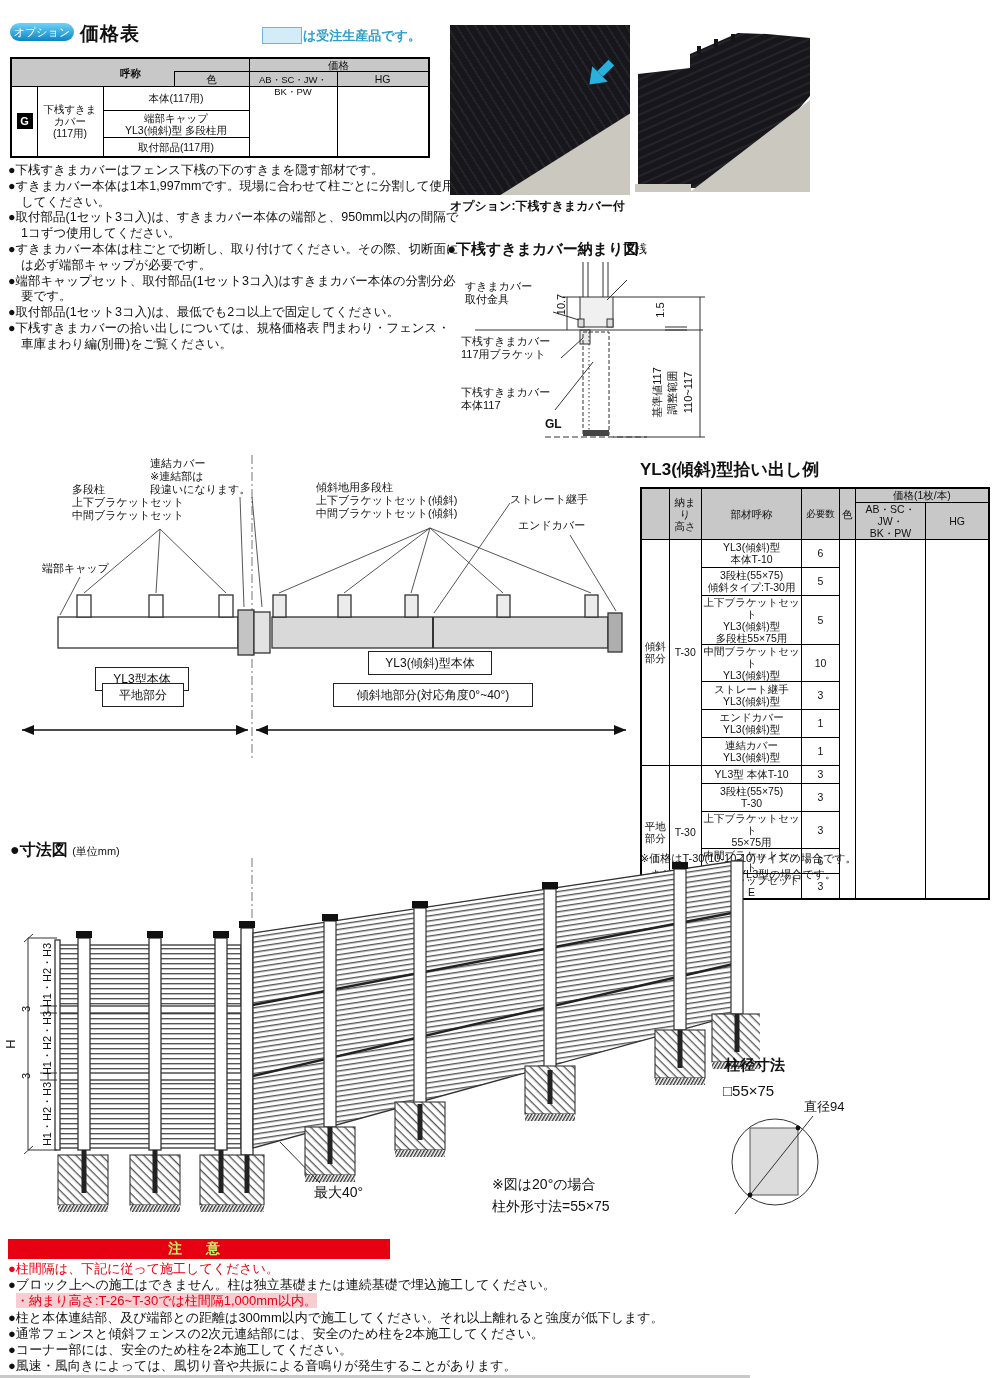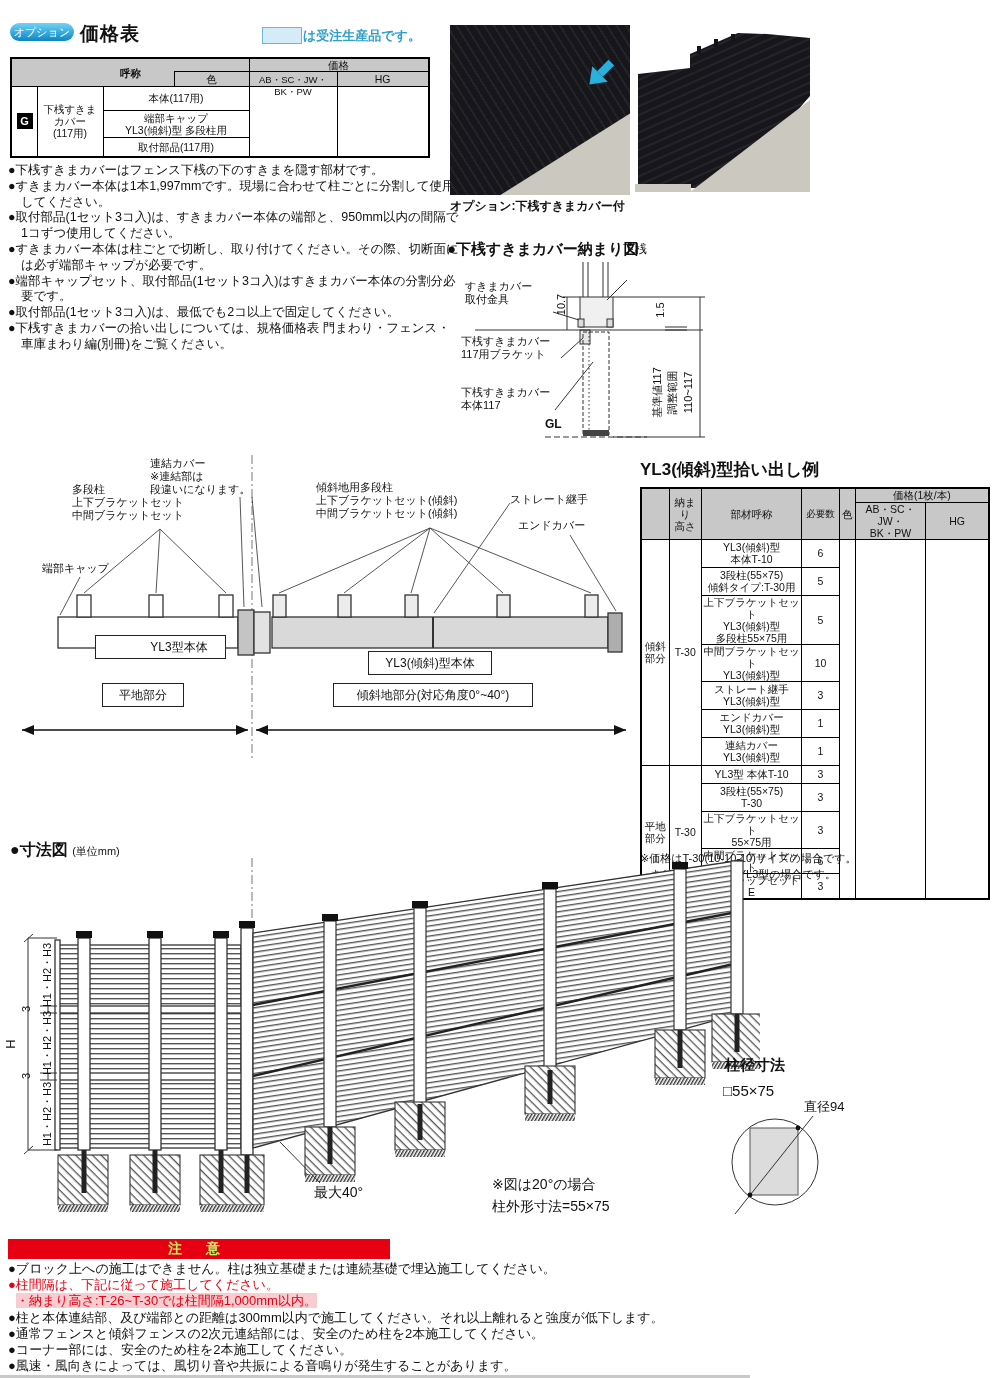--- a/index.html
+++ b/index.html
@@ -219,21 +219,21 @@
 段違いになります。</div>
     <div class="abs dlabel pre" style="left:62px;top:28px;width:150px;">多段柱
 上下ブラケットセット
 中間ブラケットセット</div>
     <div class="abs dlabel" style="left:32px;top:107px;width:90px;">端部キャップ</div>
     <div class="abs dlabel pre" style="left:306px;top:26px;width:175px;">傾斜地用多段柱
 上下ブラケットセット(傾斜)
 中間ブラケットセット(傾斜)</div>
     <div class="abs dlabel" style="left:500px;top:38px;width:100px;">ストレート継手</div>
     <div class="abs dlabel" style="left:508px;top:64px;width:90px;">エンドカバー</div>
-    <div class="abs boxlbl" style="left:85px;top:180px;width:92px;height:22px;padding-left:37px;">YL3型本体</div>
+    <div class="abs boxlbl" style="left:85px;top:212px;width:92px;height:22px;">YL3型本体</div>
     <div class="abs boxlbl" style="left:92px;top:228px;width:80px;height:22px;">平地部分</div>
     <div class="abs boxlbl" style="left:358px;top:196px;width:122px;height:22px;">YL3(傾斜)型本体</div>
     <div class="abs boxlbl" style="left:323px;top:228px;width:198px;height:22px;">傾斜地部分(対応角度0°~40°)</div>
   </div>
 
   <div class="abs pk-title" style="left:640px;top:458px;">YL3(傾斜)型拾い出し例</div>
   <table class="pk abs" style="left:640px;top:487px;">
     <colgroup>
         <col style="width:28px">
         <col style="width:32px">
@@ -456,22 +456,22 @@
       <circle cx="57" cy="54" r="43" fill="none" stroke="#333" stroke-width="1"></circle>
       <rect x="32" y="20" width="48" height="67" fill="#dcdcdc" stroke="#555" stroke-width="1"></rect>
       <line x1="17" y1="106" x2="95" y2="8" stroke="#333" stroke-width="1"></line>
       <circle cx="32" cy="87" r="2.4" fill="#111"></circle>
       <circle cx="80" cy="20" r="2.4" fill="#111"></circle>
     </svg>
   </div>
 
   <div class="abs banner" style="left:8px;top:1239px;width:382px;height:20px;">注 意</div>
   <div class="abs" style="left:8px;top:1261px;width:985px;">
+    <div class="c-item red"><span>●柱間隔は、下記に従って施工してください。</span></div>
     <div class="c-item"><span>●ブロック上への施工はできません。柱は独立基礎または連続基礎で埋込施工してください。</span></div>
-    <div class="c-item red"><span>●柱間隔は、下記に従って施工してください。</span></div>
     <div class="c-item red" style="padding-left:8px;"><span class="hl">・納まり高さ:T-26~T-30では柱間隔1,000mm以内。</span></div>
     <div class="c-item"><span>●柱と本体連結部、及び端部との距離は300mm以内で施工してください。それ以上離れると強度が低下します。</span></div>
     <div class="c-item"><span>●通常フェンスと傾斜フェンスの2次元連結部には、安全のため柱を2本施工してください。</span></div>
     <div class="c-item"><span>●コーナー部には、安全のため柱を2本施工してください。</span></div>
     <div class="c-item"><span>●風速・風向きによっては、風切り音や共振による音鳴りが発生することがあります。</span></div>
   </div>
   <div class="abs" style="left:0;top:1375px;width:750px;height:3px;background:#c9c9c9;"></div>
 
 </div>
 

